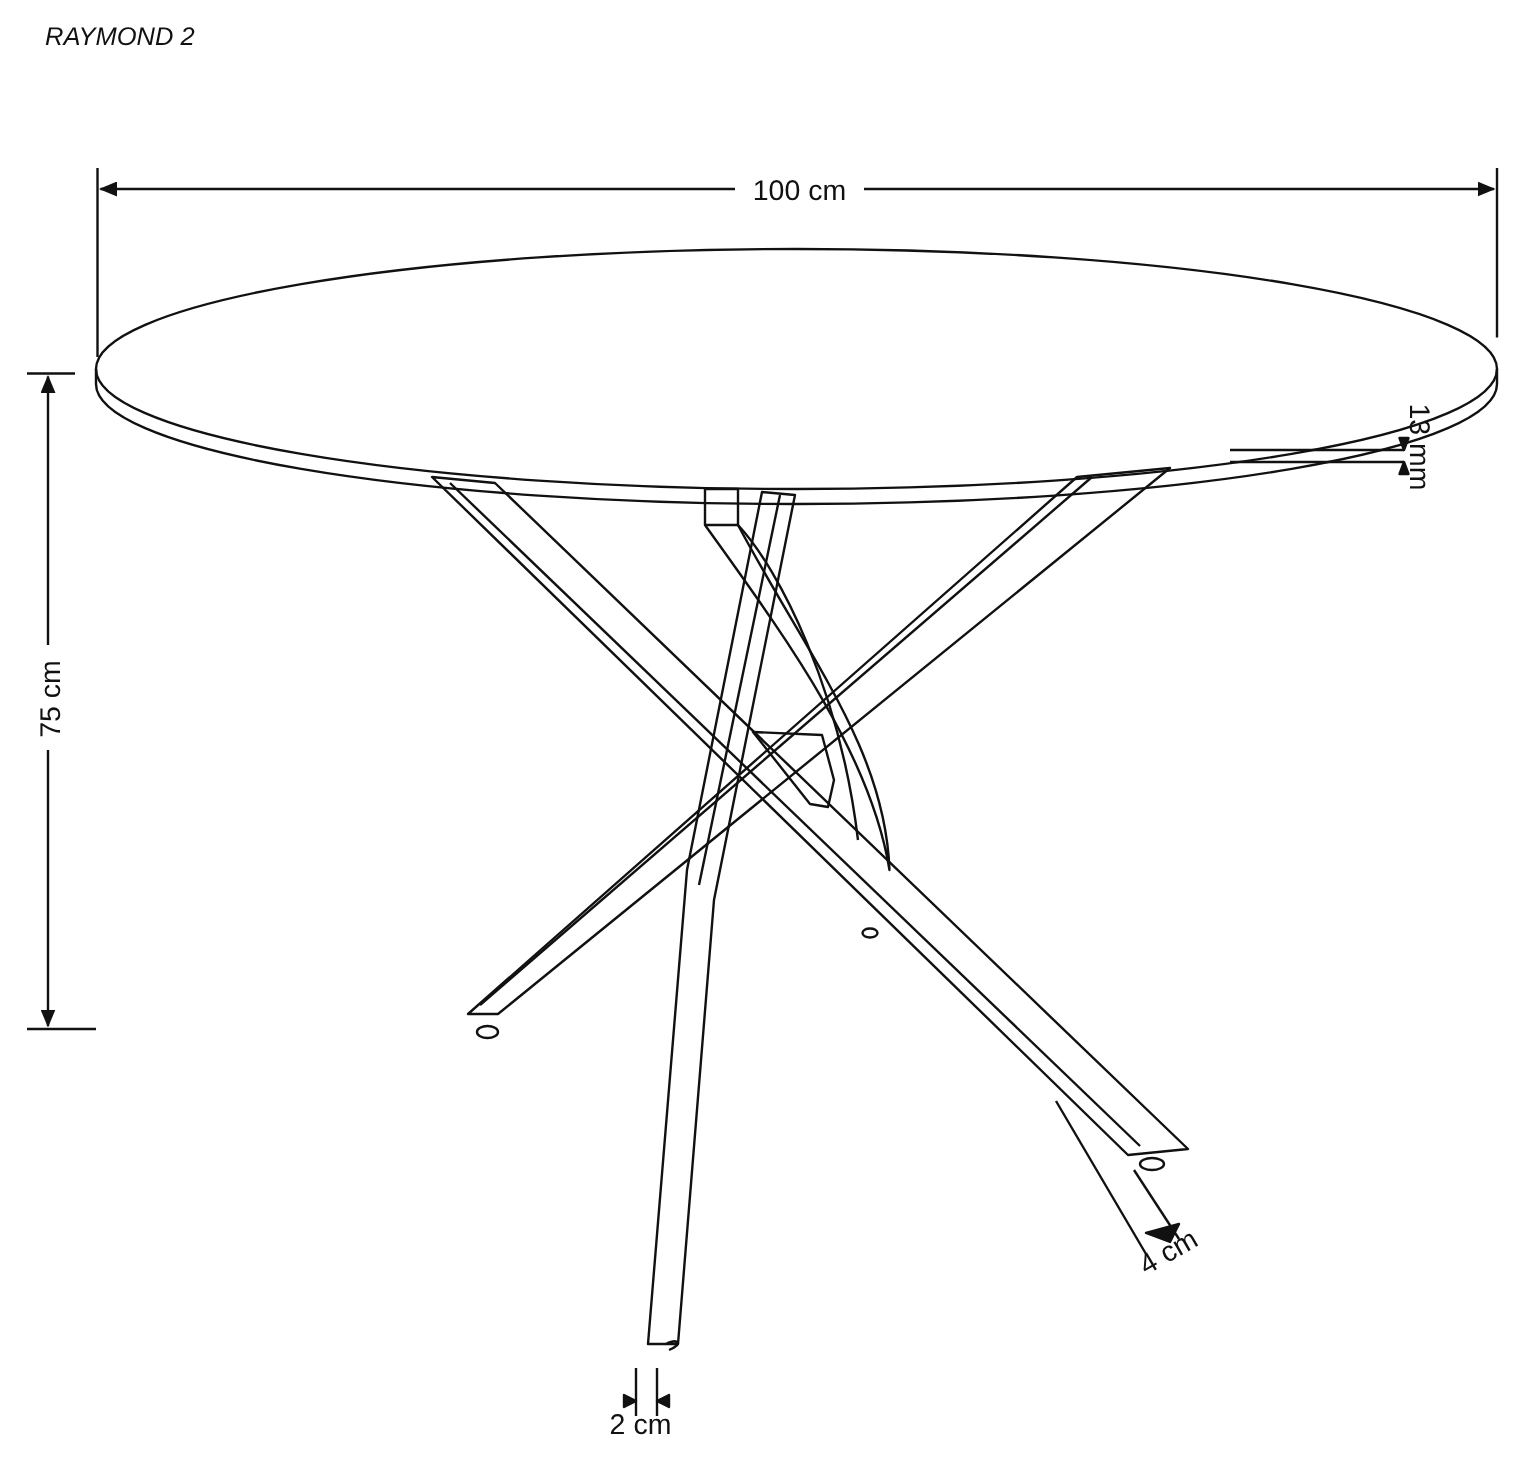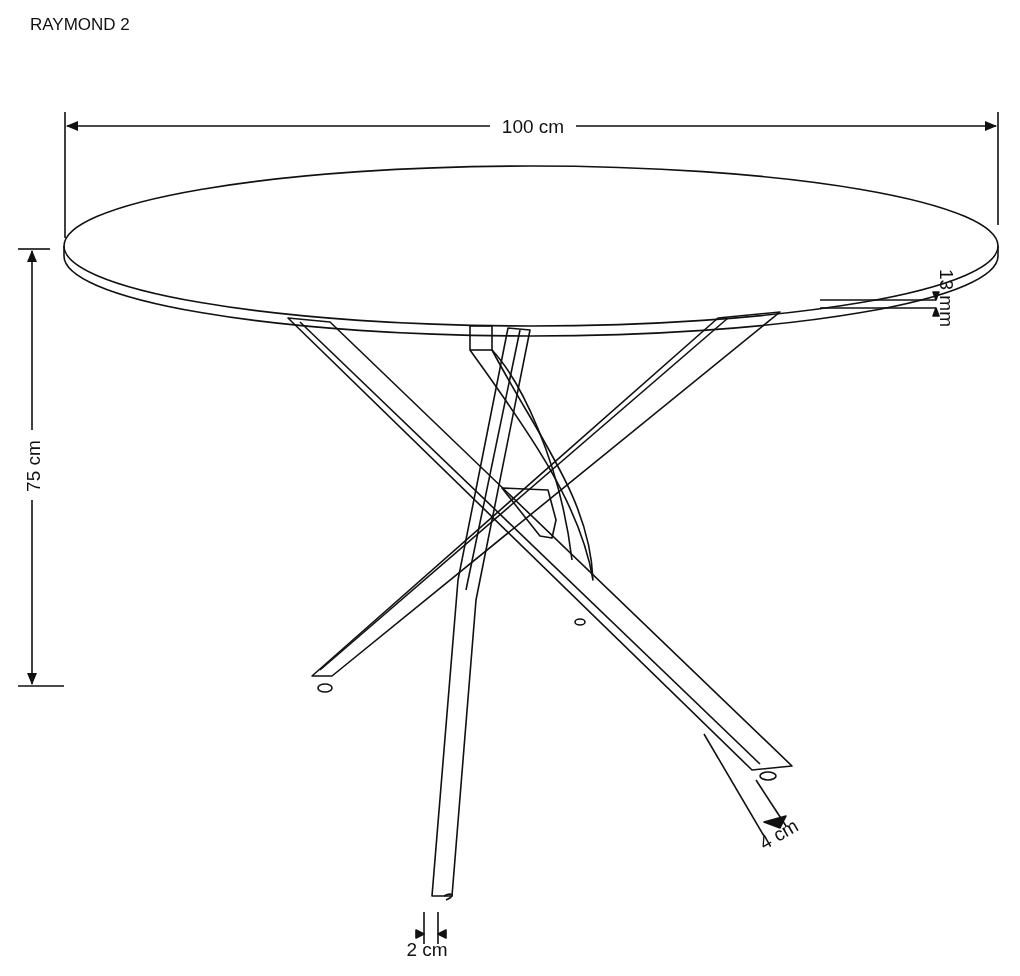--- a/index.html
+++ b/index.html
@@ -1,17 +1,17 @@
 <!DOCTYPE html>
 <html><head>
 <meta charset="utf-8">
 <style>
   html, body { margin:0; padding:0; background:#ffffff; }
   body { width:1020px; height:976px; position:relative; overflow:hidden; font-family:"Liberation Sans", sans-serif; }
-  .title { position:absolute; left:30px; top:15px; font-size:17px; color:#111; }
+  .title { position:absolute; left:30px; top:15px; font-size:17px; color:#111;font-style:italic; }
   svg { position:absolute; left:0; top:0; }
   .lbl { font-family:"Liberation Sans", sans-serif; font-size:19px; fill:#111; }
 </style>
 </head>
 <body>
 
 <div class="title">RAYMOND 2</div>
 
 <svg width="1020" height="976" viewBox="0 0 1020 976">
   <defs>

